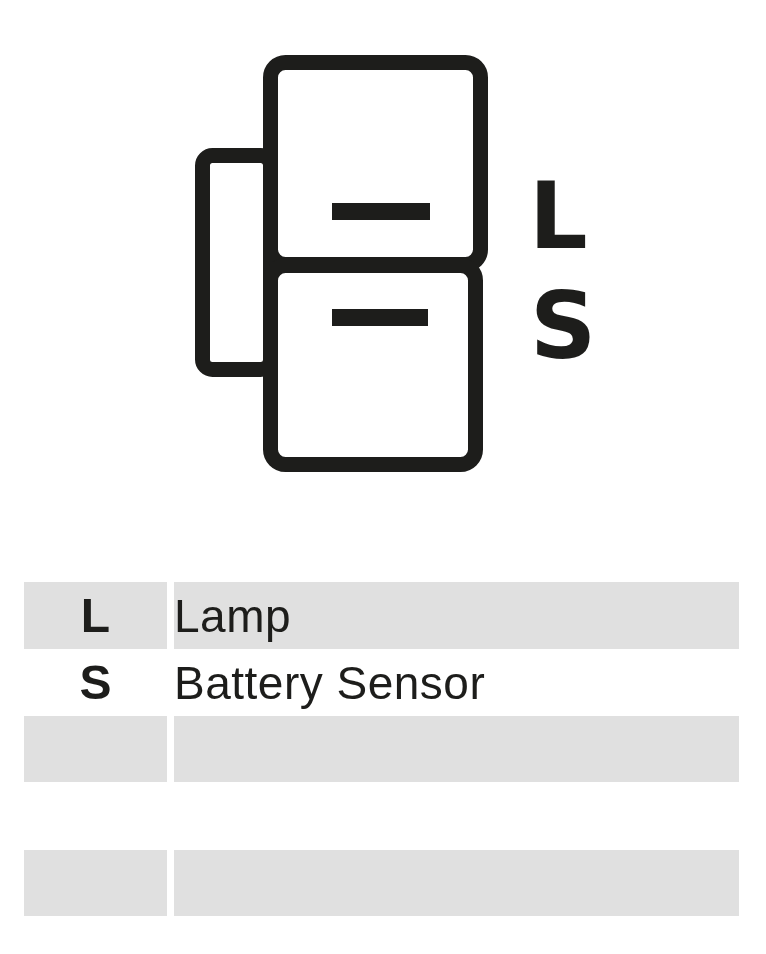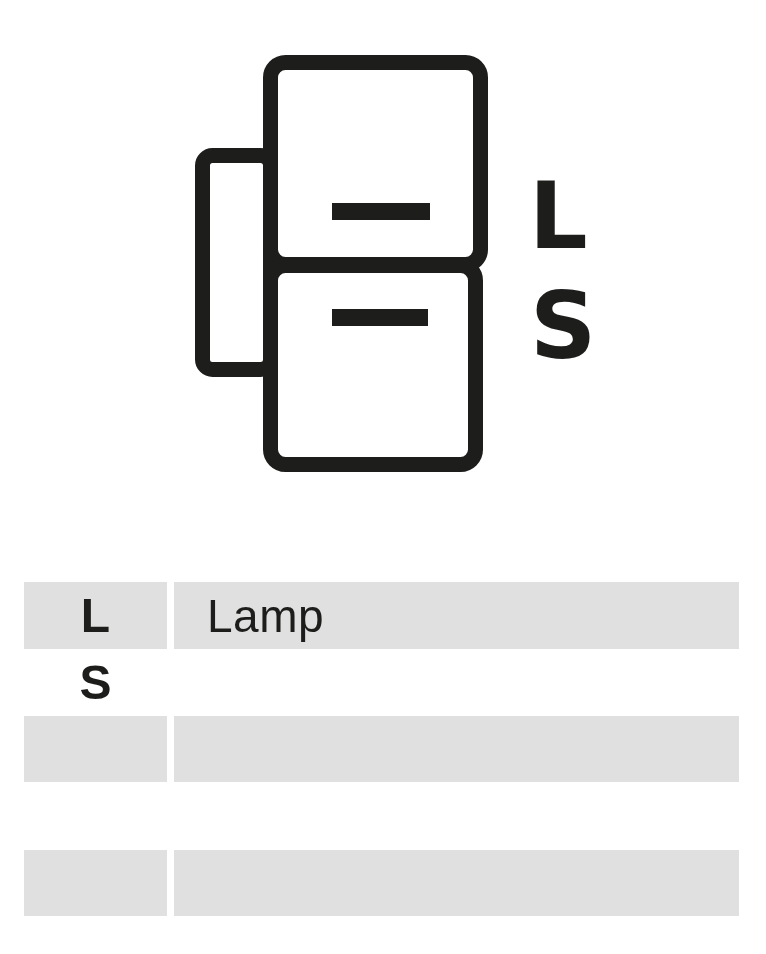--- a/index.html
+++ b/index.html
@@ -52,21 +52,20 @@
   .cell.key {
     width: 143px;
     justify-content: center;
     font-family: "Liberation Sans", sans-serif;
     font-weight: bold;
     font-size: 48px;
   }
   .cell.val {
     width: 565px;
     margin-left: 7px;
-    padding-left: 33px;
     font-family: "Liberation Sans", sans-serif;
     font-weight: 400;
     font-size: 46px;
     letter-spacing: 0.5px;
   }
   .trow.shaded .cell { background: var(--row-shade); }
   .trow.plain .cell { background: transparent; }
 </style>
 </head>
 <body>
@@ -90,20 +89,21 @@
 
   <div>
 
     <div class="trow shaded" style="top:582px; height:67px;">
       <div class="cell key">L</div>
       <div class="cell val">Lamp</div>
     </div>
 
     <div class="trow plain" style="top:649px; height:67px;">
       <div class="cell key">S</div>
+      <div class="cell val">Battery Sensor</div>
     </div>
 
     <div class="trow shaded" style="top:716px; height:66px;">
       <div class="cell key"></div>
       <div class="cell val"></div>
     </div>
 
     <div class="trow shaded" style="top:850px; height:66px;">
       <div class="cell key"></div>
       <div class="cell val"></div>

